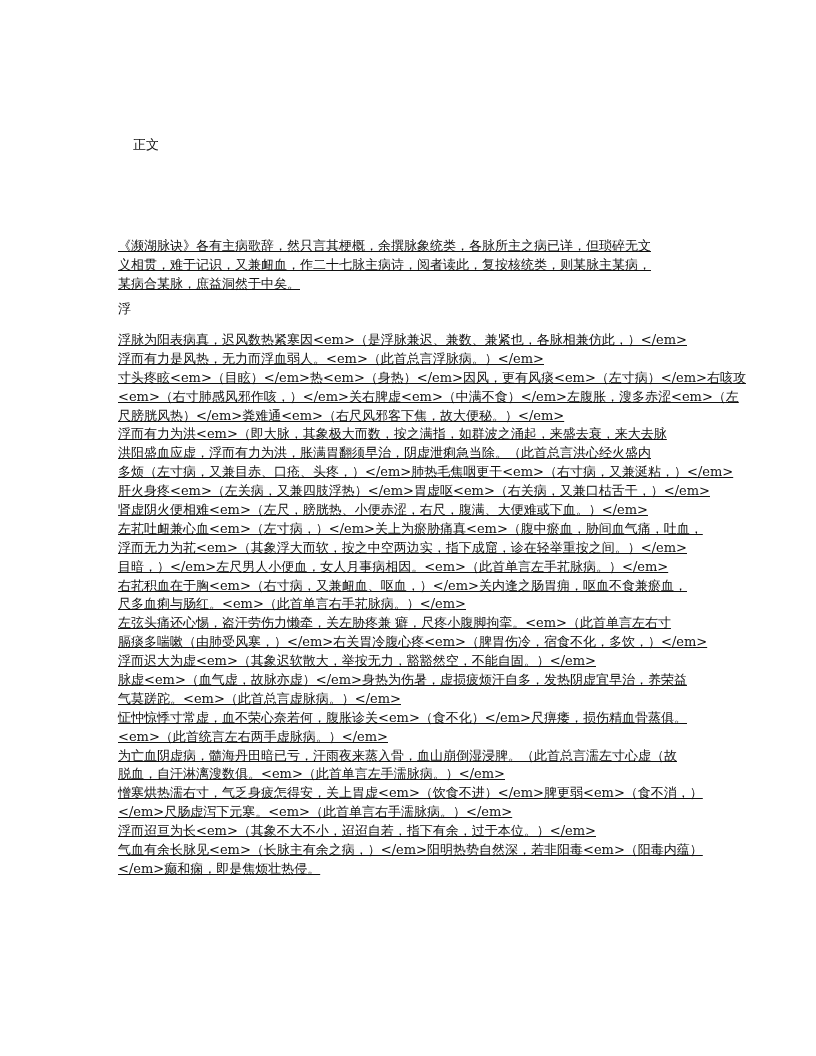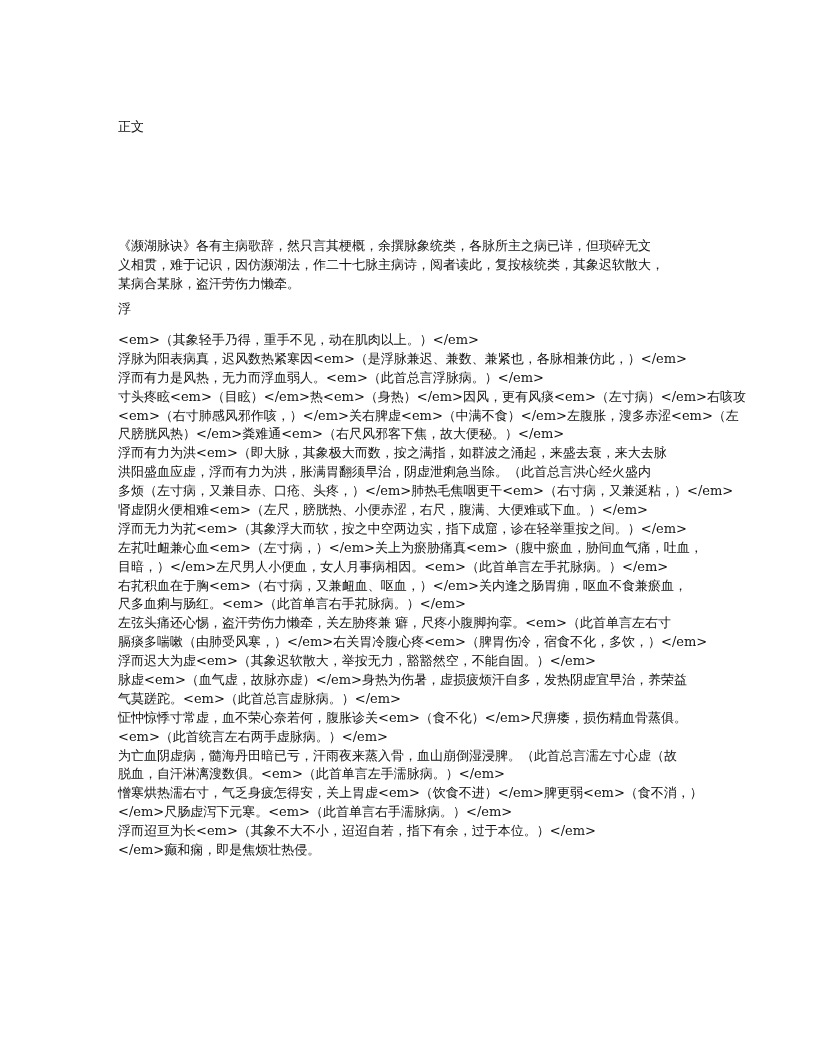--- a/index.html
+++ b/index.html
@@ -1,59 +1,60 @@
 <!DOCTYPE html>
 <html><head>
 <meta charset="utf-8">
 <style>
   html, body { margin: 0; padding: 0; background: #ffffff; }
   body { width: 816px; height: 1056px; position: relative; overflow: hidden;
          font-family: "DejaVu Serif", "Liberation Serif", serif; color: #111; }
   .page { position: absolute; left: 118px; top: 0; width: 590px; }
   .heading { position: absolute; left: 0; font-size: 13px; line-height: 18px; white-space: nowrap; }
   .para { position: absolute; left: 0; width: 590px; font-size: 13px; line-height: 19px; }
-  .line { display: block; white-space: nowrap; height: 18.9px; overflow: visible; }
+  .line { display: block; white-space: nowrap; height: 18.9px; overflow: visible; text-decoration: underline; }
 </style>
 </head>
 <body>
 
 <div class="page">
-  <div class="heading" style="top:118px;">正文</div>
+  <div class="heading" style="top:136px;margin-left:15px;">正文</div>
 
   <div class="para" style="top:236px;">
     <span class="line">《濒湖脉诀》各有主病歌辞，然只言其梗概，余撰脉象统类，各脉所主之病已详，但琐碎无文</span>
-    <span class="line">义相贯，难于记识，因仿濒湖法，作二十七脉主病诗，阅者读此，复按核统类，其象迟软散大，</span>
-    <span class="line">某病合某脉，盗汗劳伤力懒牵。</span>
+    <span class="line">义相贯，难于记识，又兼衄血，作二十七脉主病诗，阅者读此，复按核统类，则某脉主某病，</span>
+    <span class="line">某病合某脉，庶益洞然于中矣。</span>
   </div>
 
   <div class="heading" style="top:300px;">浮</div>
 
   <div class="para" style="top:330px;" id="body-para">
-      <span class="line">&lt;em&gt;（其象轻手乃得，重手不见，动在肌肉以上。）&lt;/em&gt;</span>
       <span class="line">浮脉为阳表病真，迟风数热紧寒因&lt;em&gt;（是浮脉兼迟、兼数、兼紧也，各脉相兼仿此，）&lt;/em&gt;</span>
       <span class="line">浮而有力是风热，无力而浮血弱人。&lt;em&gt;（此首总言浮脉病。）&lt;/em&gt;</span>
       <span class="line">寸头疼眩&lt;em&gt;（目眩）&lt;/em&gt;热&lt;em&gt;（身热）&lt;/em&gt;因风，更有风痰&lt;em&gt;（左寸病）&lt;/em&gt;右咳攻</span>
       <span class="line">&lt;em&gt;（右寸肺感风邪作咳，）&lt;/em&gt;关右脾虚&lt;em&gt;（中满不食）&lt;/em&gt;左腹胀，溲多赤涩&lt;em&gt;（左</span>
       <span class="line">尺膀胱风热）&lt;/em&gt;粪难通&lt;em&gt;（右尺风邪客下焦，故大便秘。）&lt;/em&gt;</span>
       <span class="line">浮而有力为洪&lt;em&gt;（即大脉，其象极大而数，按之满指，如群波之涌起，来盛去衰，来大去脉</span>
       <span class="line">洪阳盛血应虚，浮而有力为洪，胀满胃翻须早治，阴虚泄痢急当除。（此首总言洪心经火盛内</span>
       <span class="line">多烦（左寸病，又兼目赤、口疮、头疼，）&lt;/em&gt;肺热毛焦咽更干&lt;em&gt;（右寸病，又兼涎粘，）&lt;/em&gt;</span>
+      <span class="line">肝火身疼&lt;em&gt;（左关病，又兼四肢浮热）&lt;/em&gt;胃虚呕&lt;em&gt;（右关病，又兼口枯舌干，）&lt;/em&gt;</span>
       <span class="line">肾虚阴火便相难&lt;em&gt;（左尺，膀胱热、小便赤涩，右尺，腹满、大便难或下血。）&lt;/em&gt;</span>
+      <span class="line">左芤吐衄兼心血&lt;em&gt;（左寸病，）&lt;/em&gt;关上为瘀胁痛真&lt;em&gt;（腹中瘀血，胁间血气痛，吐血，</span>
       <span class="line">浮而无力为芤&lt;em&gt;（其象浮大而软，按之中空两边实，指下成窟，诊在轻举重按之间。）&lt;/em&gt;</span>
-      <span class="line">左芤吐衄兼心血&lt;em&gt;（左寸病，）&lt;/em&gt;关上为瘀胁痛真&lt;em&gt;（腹中瘀血，胁间血气痛，吐血，</span>
       <span class="line">目暗，）&lt;/em&gt;左尺男人小便血，女人月事病相因。&lt;em&gt;（此首单言左手芤脉病。）&lt;/em&gt;</span>
       <span class="line">右芤积血在于胸&lt;em&gt;（右寸病，又兼衄血、呕血，）&lt;/em&gt;关内逢之肠胃痈，呕血不食兼瘀血，</span>
       <span class="line">尺多血痢与肠红。&lt;em&gt;（此首单言右手芤脉病。）&lt;/em&gt;</span>
       <span class="line">左弦头痛还心惕，盗汗劳伤力懒牵，关左胁疼兼 癖，尺疼小腹脚拘挛。&lt;em&gt;（此首单言左右寸</span>
       <span class="line">膈痰多喘嗽（由肺受风寒，）&lt;/em&gt;右关胃冷腹心疼&lt;em&gt;（脾胃伤冷，宿食不化，多饮，）&lt;/em&gt;</span>
       <span class="line">浮而迟大为虚&lt;em&gt;（其象迟软散大，举按无力，豁豁然空，不能自固。）&lt;/em&gt;</span>
       <span class="line">脉虚&lt;em&gt;（血气虚，故脉亦虚）&lt;/em&gt;身热为伤暑，虚损疲烦汗自多，发热阴虚宜早治，养荣益</span>
       <span class="line">气莫蹉跎。&lt;em&gt;（此首总言虚脉病。）&lt;/em&gt;</span>
       <span class="line">怔忡惊悸寸常虚，血不荣心奈若何，腹胀诊关&lt;em&gt;（食不化）&lt;/em&gt;尺痹痿，损伤精血骨蒸俱。</span>
       <span class="line">&lt;em&gt;（此首统言左右两手虚脉病。）&lt;/em&gt;</span>
       <span class="line">为亡血阴虚病，髓海丹田暗已亏，汗雨夜来蒸入骨，血山崩倒湿浸脾。（此首总言濡左寸心虚（故</span>
       <span class="line">脱血，自汗淋漓溲数俱。&lt;em&gt;（此首单言左手濡脉病。）&lt;/em&gt;</span>
       <span class="line">憎寒烘热濡右寸，气乏身疲怎得安，关上胃虚&lt;em&gt;（饮食不进）&lt;/em&gt;脾更弱&lt;em&gt;（食不消，）</span>
       <span class="line">&lt;/em&gt;尺肠虚泻下元寒。&lt;em&gt;（此首单言右手濡脉病。）&lt;/em&gt;</span>
       <span class="line">浮而迢亘为长&lt;em&gt;（其象不大不小，迢迢自若，指下有余，过于本位。）&lt;/em&gt;</span>
+      <span class="line">气血有余长脉见&lt;em&gt;（长脉主有余之病，）&lt;/em&gt;阳明热势自然深，若非阳毒&lt;em&gt;（阳毒内蕴）</span>
       <span class="line">&lt;/em&gt;癫和痫，即是焦烦壮热侵。</span>
     </div>
 </div>
 
 </body></html>

